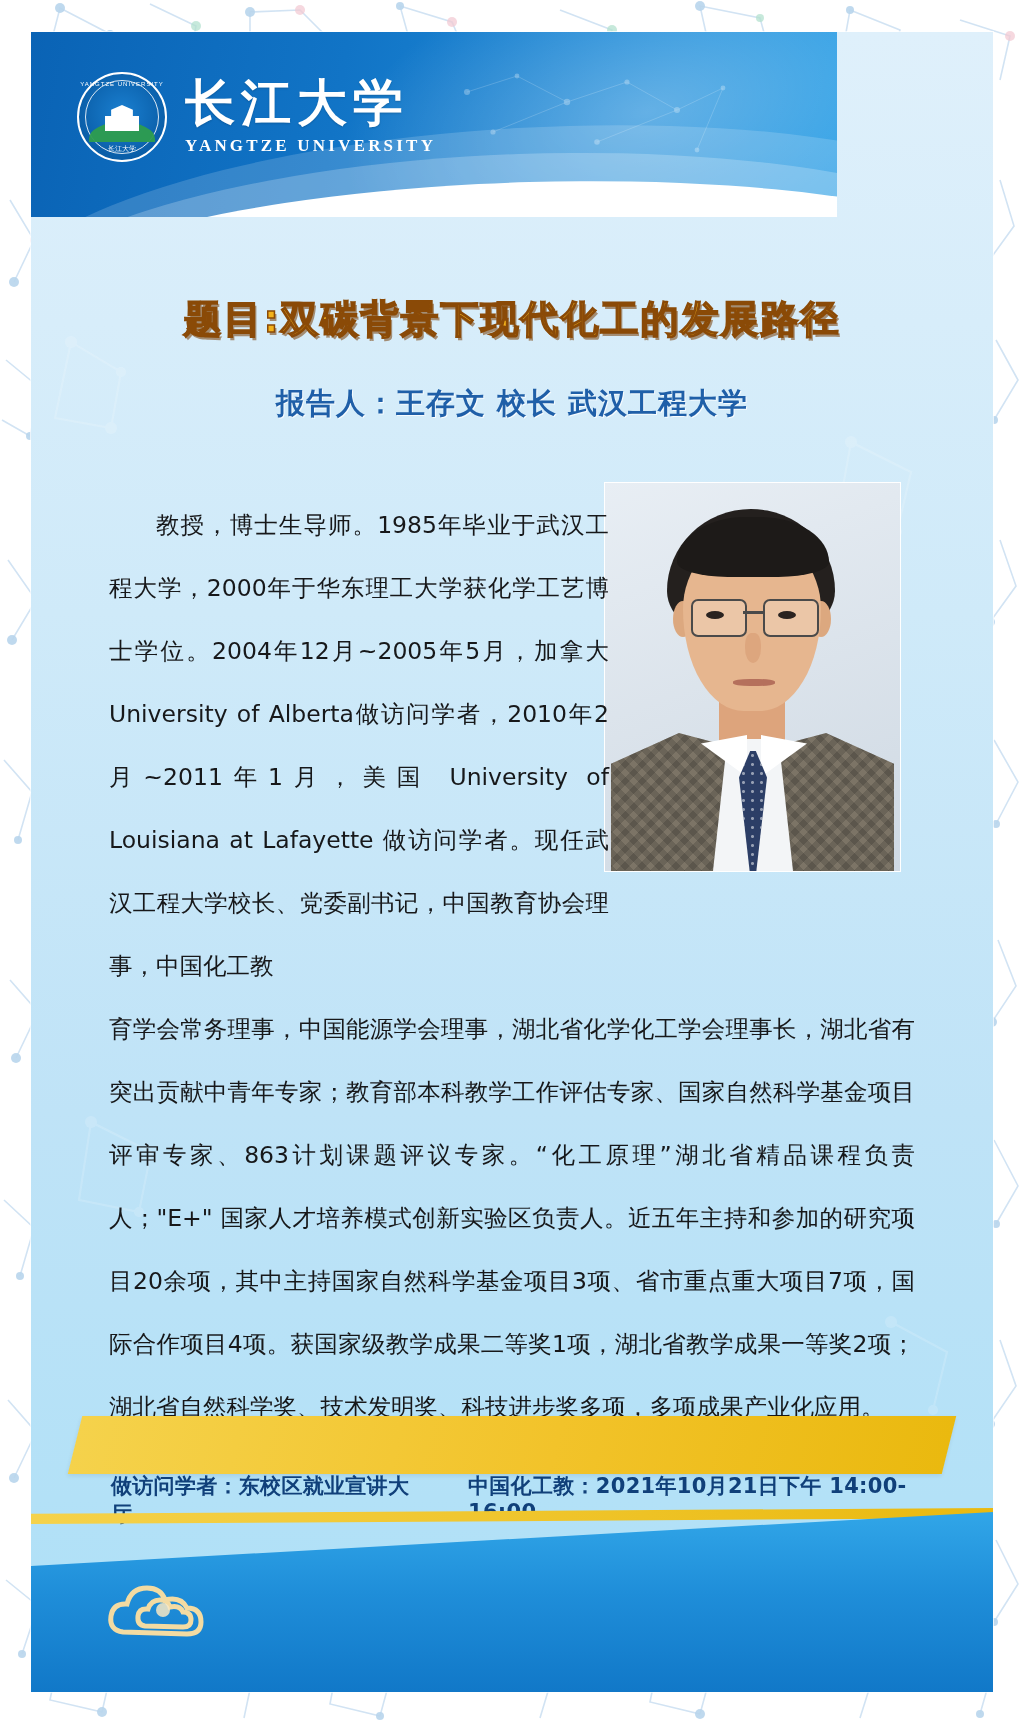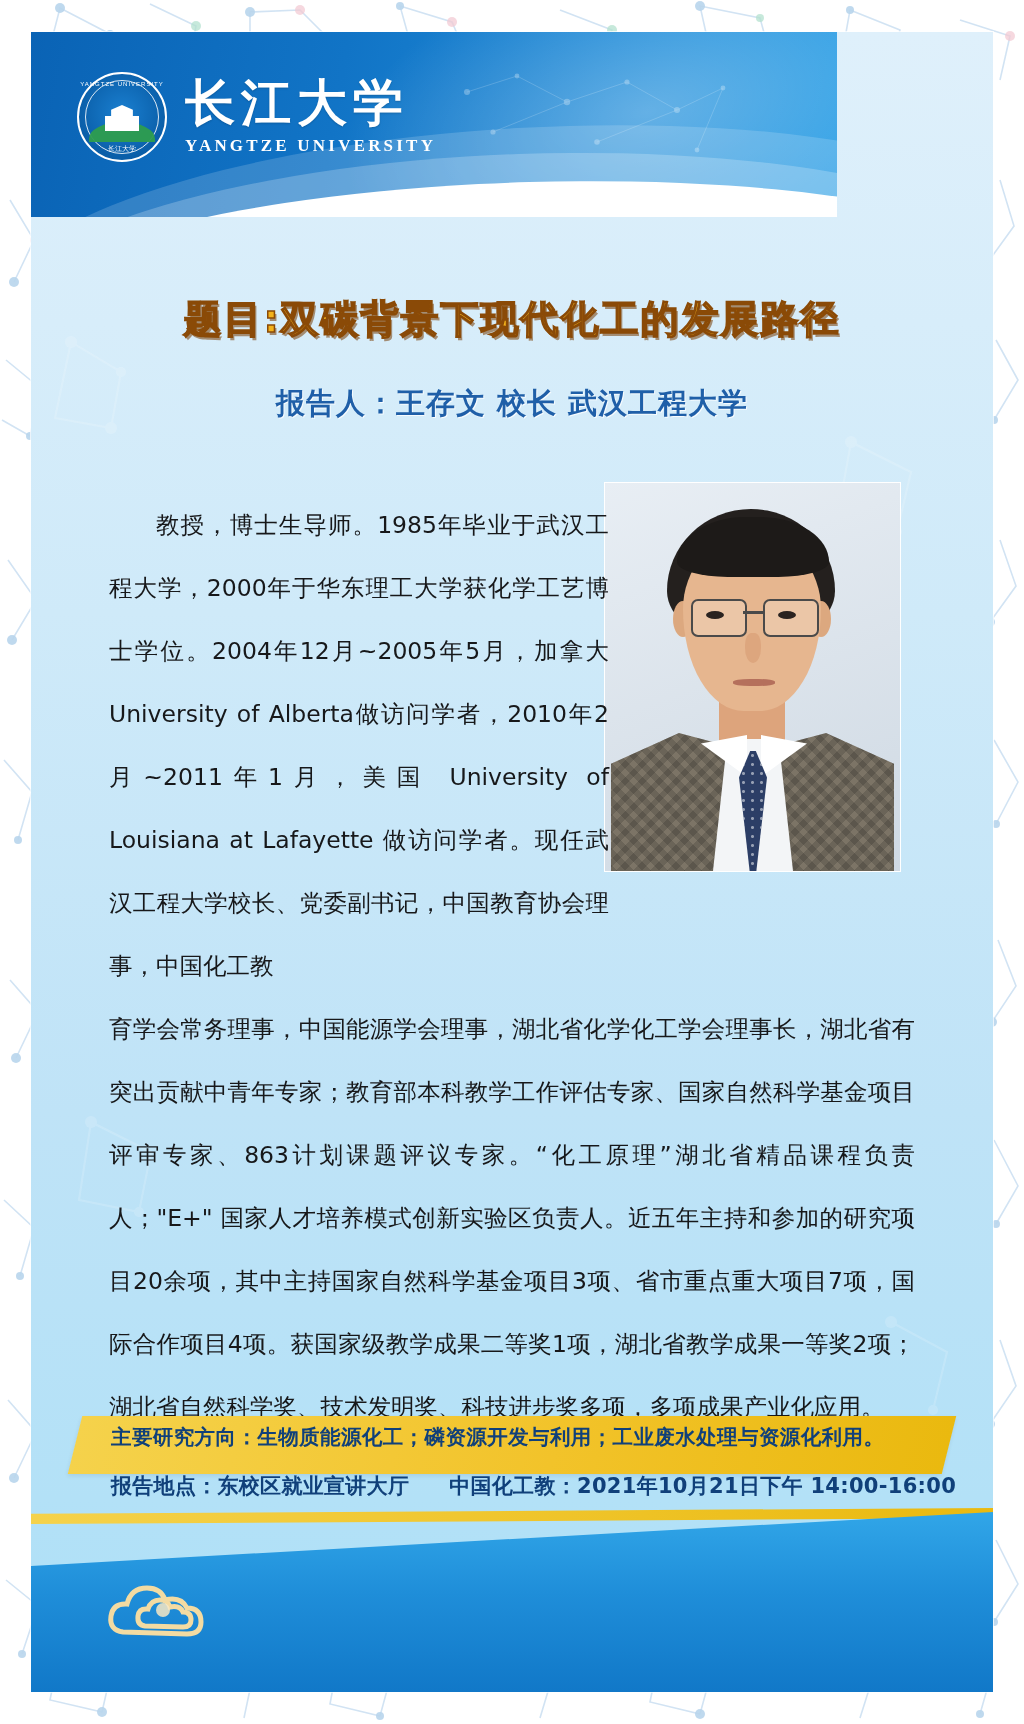--- a/index.html
+++ b/index.html
@@ -370,27 +370,24 @@
       <div class="p-eye-l"></div>
       <div class="p-eye-r"></div>
     </div>
 
     <div class="bio">
       <p class="para1">教授，博士生导师。1985年毕业于武汉工程大学，2000年于华东理工大学获化学工艺博士学位。2004年12月~2005年5月，加拿大 University of Alberta做访问学者，2010年2月~2011年1月，美国 University of Louisiana at Lafayette 做访问学者。现任武汉工程大学校长、党委副书记，中国教育协会理事，中国化工教</p>
       <p class="para2">育学会常务理事，中国能源学会理事，湖北省化学化工学会理事长，湖北省有突出贡献中青年专家；教育部本科教学工作评估专家、国家自然科学基金项目评审专家、863计划课题评议专家。“化工原理”湖北省精品课程负责人；"E+" 国家人才培养模式创新实验区负责人。近五年主持和参加的研究项目20余项，其中主持国家自然科学基金项目3项、省市重点重大项目7项，国际合作项目4项。获国家级教学成果二等奖1项，湖北省教学成果一等奖2项；湖北省自然科学奖、技术发明奖、科技进步奖多项，多项成果产业化应用。</p>
     </div>
 
     <div class="gold-band"></div>
-    <div class="research-line">
-      <span>主要研究方向：</span><span>生物质能源化工；磷资源开发与利用；工业废水处理与资源化利用。</span>
-    </div>
 
     <div class="info-line">
       <span>
-        <span>报告地点：</span><span>东校区就业宣讲大厅</span>
+        <span>做访问学者：</span><span>东校区就业宣讲大厅</span>
       </span>
       <span>
         <span>中国化工教：</span><span>2021年10月21日下午 14:00-16:00</span>
       </span>
     </div>
 
     <div class="bottom-stripe"></div>
     <div class="bottom-band"></div>
     <svg class="cloud-logo" viewBox="0 0 150 92">
       <g fill="none" stroke="#f3dba2" stroke-width="5">

